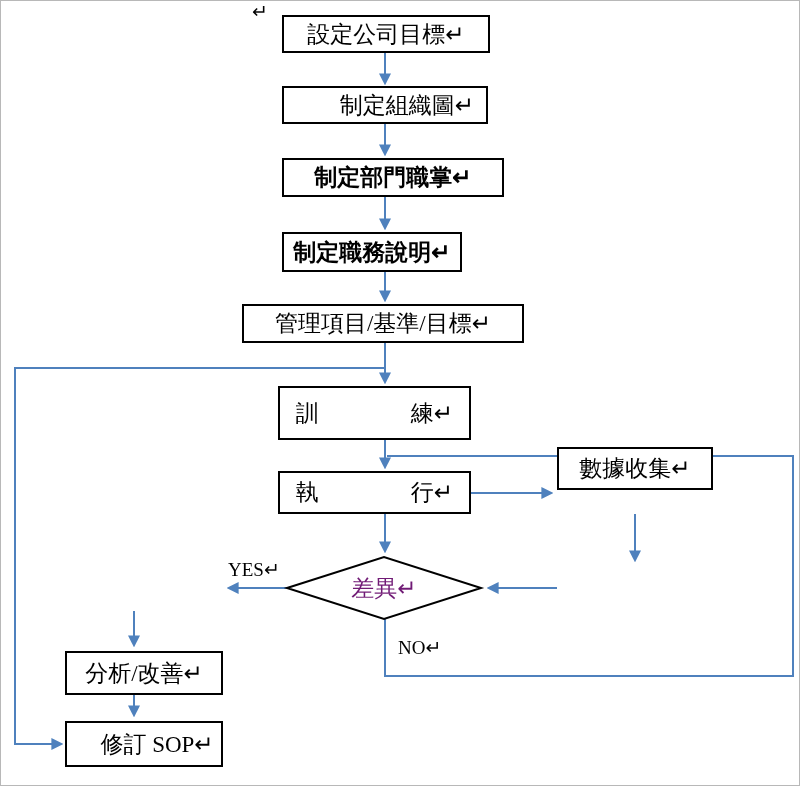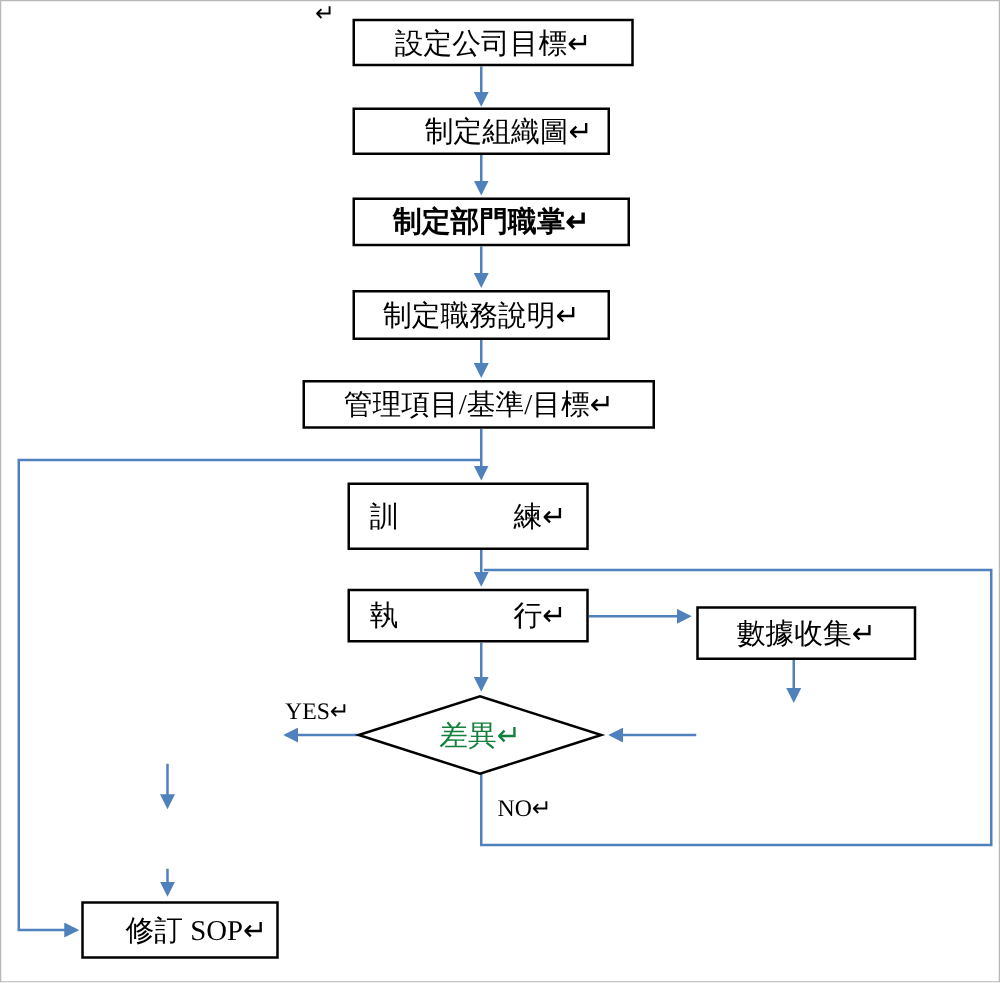--- a/index.html
+++ b/index.html
@@ -30,21 +30,21 @@
     white-space: pre;
     line-height: 1;
   }
   .node.bold { font-weight: bold; }
   .diamond-label {
     position: absolute;
     display: flex;
     align-items: center;
     justify-content: center;
     font-size: 23px;
-    color: #15803d;
+    color: #701a75;
     white-space: pre;
     line-height: 1;
     font-family: Liberation Serif, serif;
   }
   .float-label {
     position: absolute;
     font-size: 19px;
     color: #000000;
     white-space: pre;
     line-height: 1;
@@ -78,54 +78,57 @@
     <path d="M133,610 L133,644" stroke="#4f81bd" stroke-width="2" fill="none" marker-end="url(#arrow)"></path>
     <path d="M133,694 L133,714" stroke="#4f81bd" stroke-width="2" fill="none" marker-end="url(#arrow)"></path>
 
     <path d="M384,618 L384,675 L792,675 L792,455 L386,455" stroke="#4f81bd" stroke-width="2" fill="none"></path>
 
     <path d="M383,367 L14,367 L14,743 L60,743" stroke="#4f81bd" stroke-width="2" fill="none" marker-end="url(#arrow)"></path>
 
     <polygon points="286,587 383,556 480,587 383,618" fill="#ffffff" stroke="#000000" stroke-width="2"></polygon>
   </svg>
 
-  <div class="node" style="left:281px; top:14px; width:225px; height:38px;text-align:right;">
+  <div class="node" style="left:281px; top:14px; width:208px; height:38px;text-align:right;">
     <span>設定公司目標↵</span>
   </div>
 
   <div class="node" style="left:281px; top:85px; width:206px; height:38px;padding-left:44px;">
     <span>制定組織圖↵</span>
   </div>
 
   <div class="node bold" style="left:281px; top:157px; width:222px; height:39px;">
     <span>制定部門職掌↵</span>
   </div>
 
-  <div class="node" style="left:281px; top:231px; width:206px; height:40px;">
+  <div class="node" style="left:281px; top:231px; width:180px; height:40px;font-weight:bold;">
     <span>制定職務說明↵</span>
   </div>
 
   <div class="node" style="left:241px; top:303px; width:282px; height:39px;">
     <span>管理項目/基準/目標↵</span>
   </div>
 
   <div class="node" style="left:277px; top:385px; width:193px; height:54px;">
     <span>訓　　　　練↵</span>
   </div>
 
   <div class="node" style="left:277px; top:470px; width:193px; height:43px;align-items:center;">
     <span>執　　　　行↵</span>
   </div>
 
-  <div class="node" style="left:556px; top:484px; width:176px; height:43px;">
+  <div class="node" style="left:556px; top:446px; width:156px; height:43px;">
     <span>數據收集↵</span>
   </div>
 
 
 
+  <div class="node" style="left:64px; top:650px; width:158px; height:44px;">
+    <span>分析/改善↵</span>
+  </div>
 
   <div class="node" style="left:64px; top:720px; width:158px; height:46px;padding-left:26px;">
     <span>修訂 SOP↵</span>
   </div>
 
   <div class="diamond-label" style="left:286px; top:556px; width:194px; height:62px;">
     <span>差異↵</span>
   </div>
 
   <span class="float-label" style="left:227px; top:523px;margin-top:36px;">YES↵</span>

